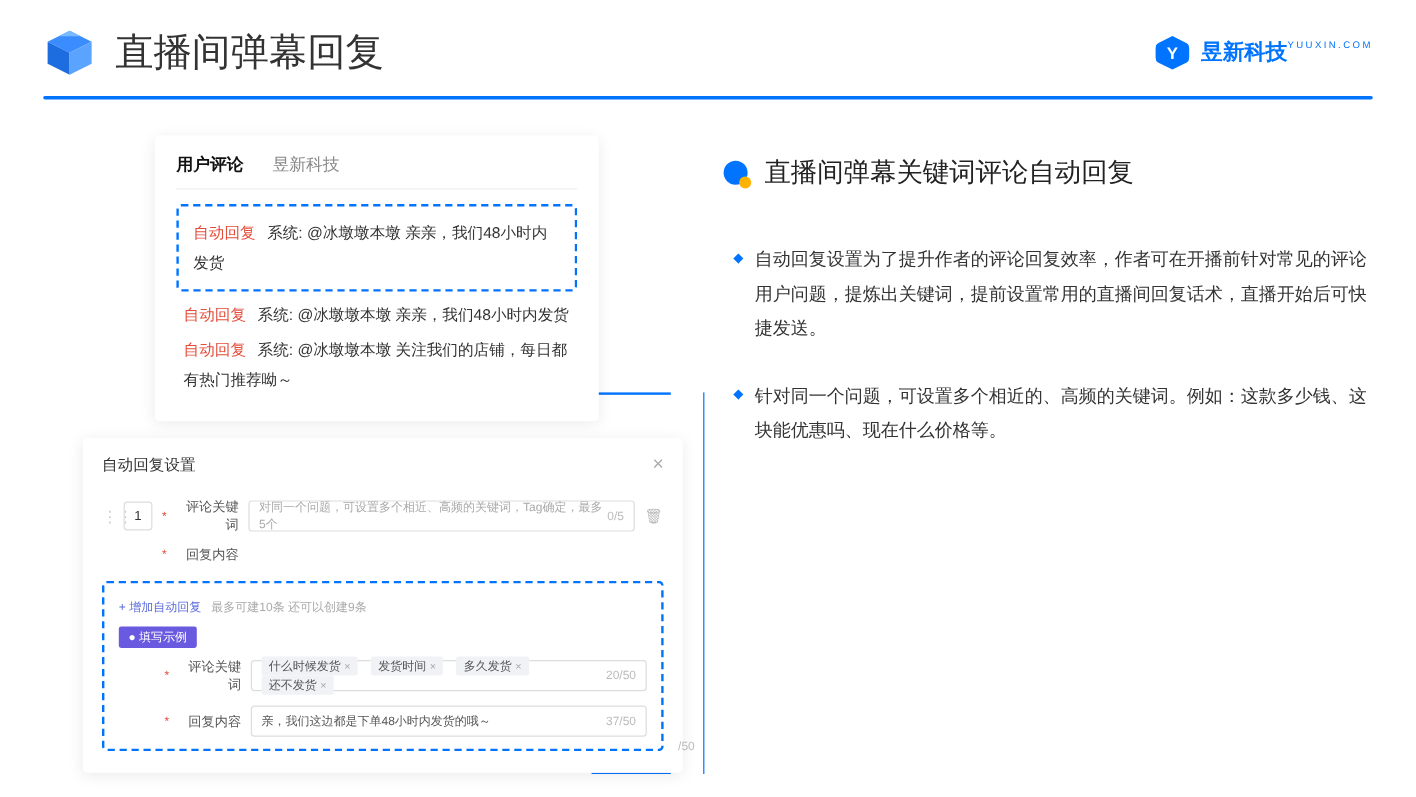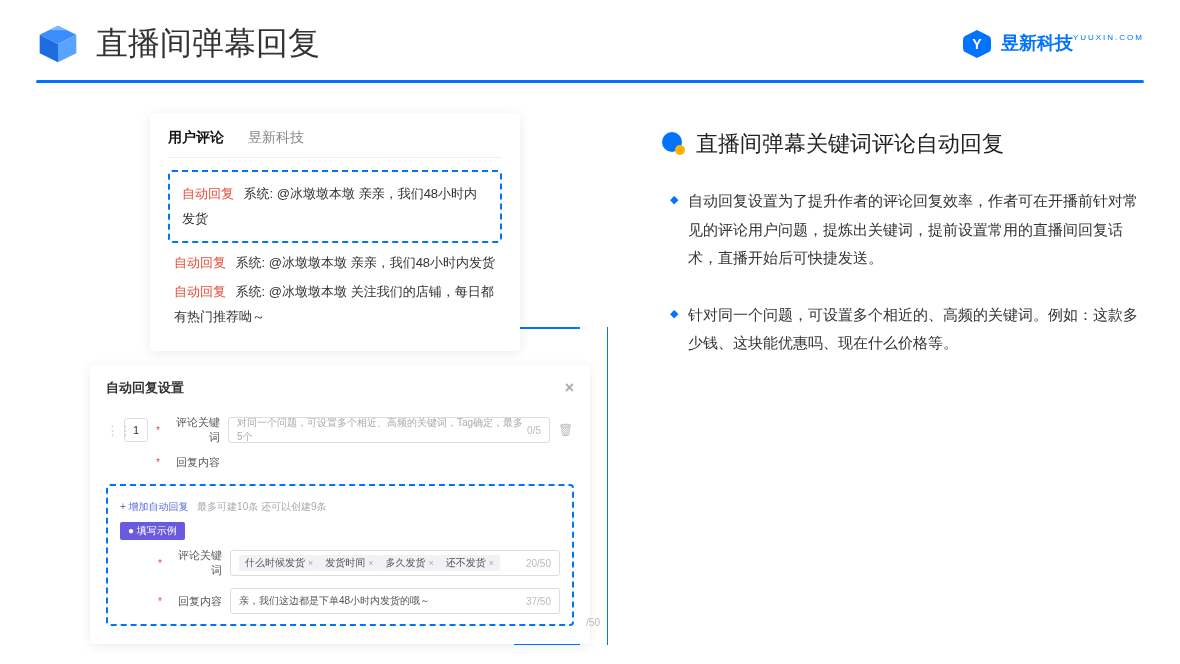--- a/index.html
+++ b/index.html
@@ -6,55 +6,55 @@
   body{width:1180px;height:664px;font-family:"Microsoft YaHei","PingFang SC",sans-serif;background:#fff;color:#333;position:relative;overflow:hidden}
   .header{display:flex;align-items:center;padding:22px 36px 0 36px}
   .cube{width:44px;height:44px;margin-right:16px;flex-shrink:0}
   .page-title{font-size:32px;font-weight:500;color:#333}
   .brand{position:absolute;top:28px;right:36px;display:flex;align-items:center}
   .brand-logo{width:32px;height:32px;margin-right:8px}
   .brand-text{display:flex;flex-direction:row;line-height:1.1}
   .brand-cn{font-size:18px;font-weight:600;color:#0073ff}
   .brand-en{font-size:8px;letter-spacing:2px;color:#0073ff}
   .divider{height:3px;background:#0073ff;margin:14px 36px 0 36px;border-radius:2px}
-  .content{display:flex;padding:30px 36px 0 90px;gap:70px}
+  .content{display:flex;padding:30px 36px 0 69px;gap:32px}
   .left{position:relative;width:500px}
   .card{background:#fff;border-radius:4px;box-shadow:0 2px 12px rgba(0,0,0,.08)}
   .comments{width:370px;padding:16px 18px 20px 18px;margin-left:60px;position:relative;z-index:1}
   .tabs{display:flex;gap:24px;font-size:14px;color:#888;border-bottom:1px solid #eee;padding-bottom:10px;margin-bottom:12px}
   .tab.active{color:#111;font-weight:600}
   .highlight-box{border:2px dashed #0073ff;border-radius:4px;padding:8px 6px;margin-bottom:6px;position:relative}
   .msg{font-size:13px;line-height:1.9;color:#444;padding:2px 6px}
   .msg .tag{color:#e54d3a;margin-right:6px}
   .msg .sys{color:#333}
   .settings{width:500px;margin-top:14px;padding:14px 16px 18px 16px;position:relative;z-index:2}
-  .settings-hdr{display:flex;justify-content:space-between;align-items:flex-start;font-size:13px;font-weight:700;color:#333;padding-bottom:8px}
+  .settings-hdr{display:flex;justify-content:space-between;align-items:flex-start;font-size:13px;font-weight:400;color:#333;padding-bottom:8px}
   .close{font-size:16px;color:#aaa}
   .row{display:flex;align-items:center;gap:8px;margin-top:10px;font-size:11px;position:relative}
   .handle{width:10px;text-align:center;color:#ccc;font-size:13px}
   .order{width:24px;height:24px;border:1px solid #ddd;border-radius:3px;text-align:center;line-height:22px;font-size:11px}
   .req{color:#e54d3a;font-size:10px}
   .label{width:52px;text-align:right;color:#555;font-size:11px}
   .input{flex:1;height:26px;border:1px solid #ddd;border-radius:3px;padding:0 8px;font-size:10px;color:#aaa;display:flex;align-items:center;justify-content:space-between;background:#fff}
   .input .cnt{color:#bbb;font-size:10px}
   .trash{width:16px;color:#bbb;font-size:12px}
   .callout{border:2px dashed #0073ff;border-radius:4px;padding:10px 12px;margin-top:14px}
   .add-link{font-size:10px;color:#5a6bdb}
   .add-hint{font-size:10px;color:#aaa;margin-left:4px}
   .example-badge{display:inline-block;background:#6a5ae0;color:#fff;font-size:10px;padding:2px 8px;border-radius:2px;margin-top:8px}
-  .tag-pill{display:inline-flex;align-items:center;background:#f1f2f5;border-radius:2px;padding:1px 6px;font-size:10px;color:#555;margin-right:0}
+  .tag-pill{display:inline-flex;align-items:center;background:#f1f2f5;border-radius:2px;padding:1px 6px;font-size:10px;color:#555;margin-right:11px}
   .tag-pill .x{color:#aaa;margin-left:3px;font-size:9px}
   .input.filled{color:#555}
   .connector{position:absolute;border:1px solid #0073ff;z-index:0;pointer-events:none}
   .conn1{top:214px;left:490px;width:28px;height:318px;border-left:none;border-top:none;border-bottom:none;border-right:1.5px solid #0073ff}
   .conn1::before{content:'';position:absolute;top:0;left:-62px;width:62px;height:1.5px;background:#0073ff}
   .conn1::after{content:'';position:absolute;bottom:0;left:-66px;width:66px;height:1.5px;background:#0073ff}
   .outside-counter{position:absolute;bottom:16px;right:-10px;font-size:10px;color:#bbb}
   .right{flex:1;padding-top:16px}
-  .sub-hdr{display:flex;align-items:center;gap:10px;margin-bottom:28px}
+  .sub-hdr{display:flex;align-items:flex-end;gap:10px;margin-bottom:44px}
   .bubble{width:26px;height:26px;position:relative}
   .sub-title{font-size:22px;font-weight:500;color:#222}
   .bullets{list-style:none;padding-left:10px}
   .bullets li{position:relative;padding-left:18px;font-size:15px;line-height:1.9;color:#333;margin-bottom:28px}
   .bullets li::before{content:'◆';position:absolute;left:0;top:2px;color:#0073ff;font-size:11px}
 </style>
 </head>
 <body>
 
 <div class="header">

